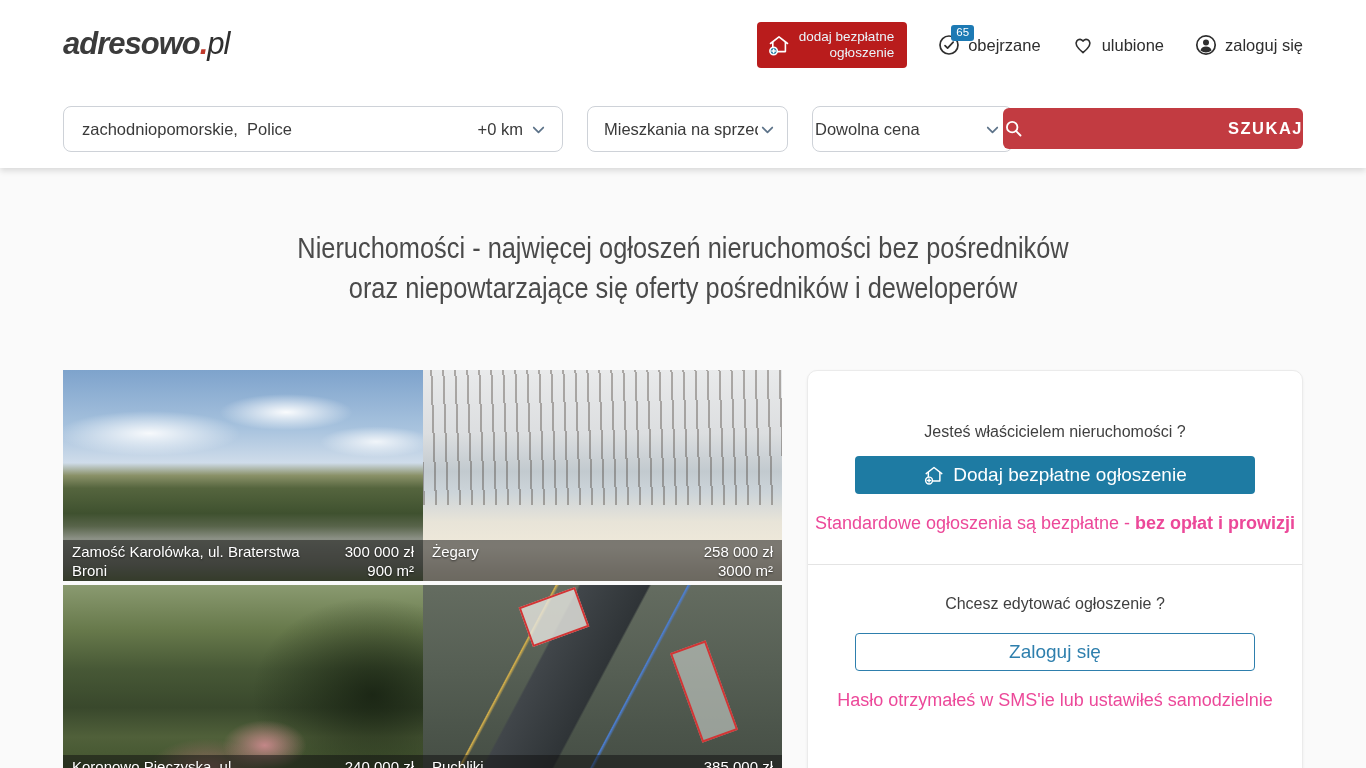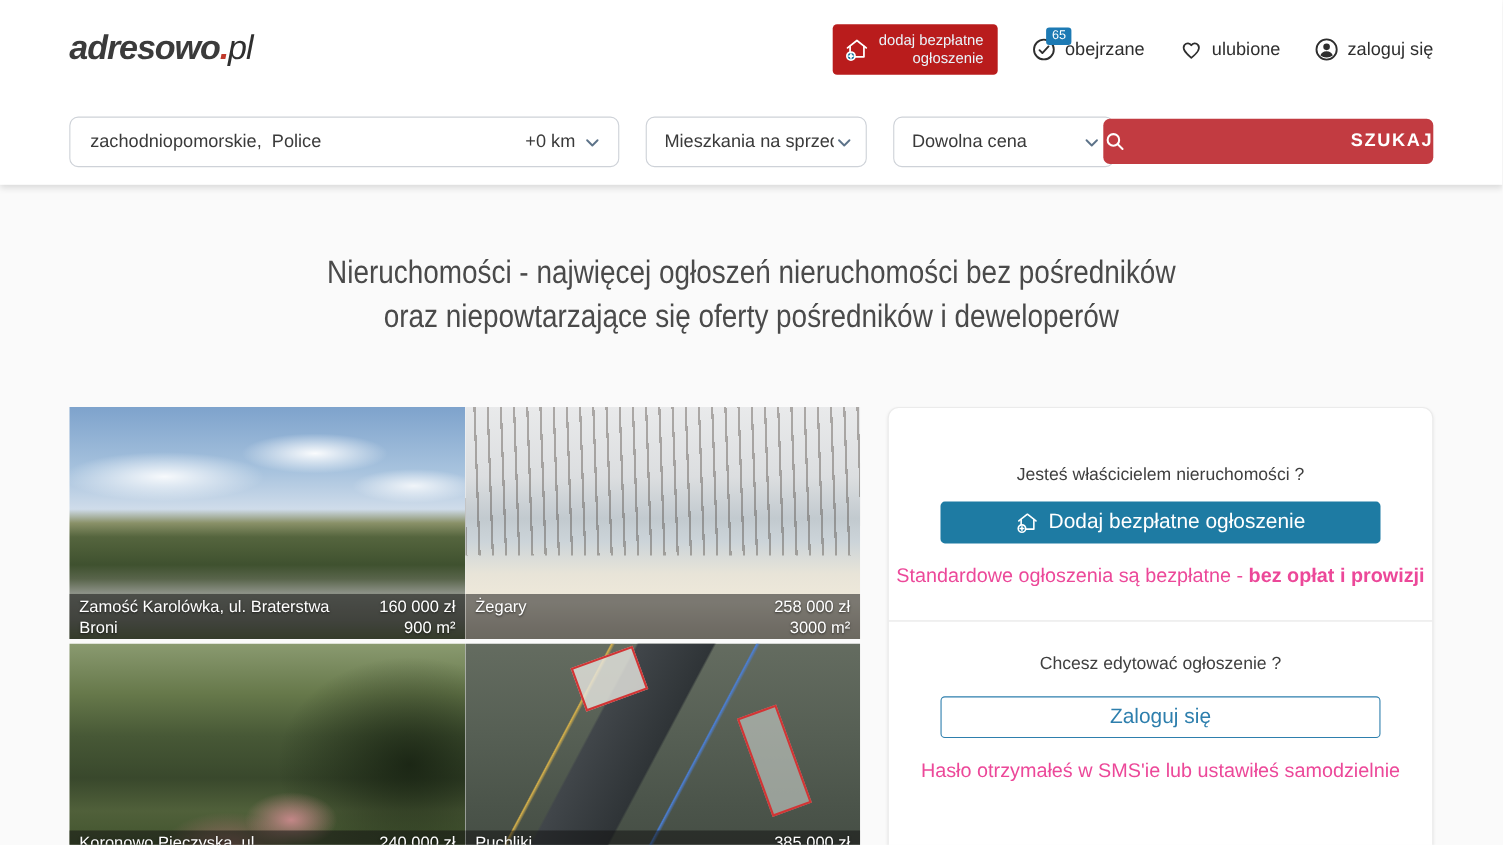--- a/index.html
+++ b/index.html
@@ -27,21 +27,21 @@
 
   
   .search-row { position:absolute; left:0; top:100px; width:1366px; height:60px; }
   .field { position:absolute; height:46px; background:#fff; border:1px solid #ced2d8; border-radius:8px;
            display:flex; align-items:center; color:#3a3a3a; font-size:16.5px; }
   .f-location { left:63px; top:6px; width:500px; padding:0 14px 0 18px; }
   .f-location input { border:none; outline:none; flex:1; font-size:16.5px; color:#3a3a3a;
                       font-family:inherit; background:transparent; }
   .radius { color:#3a3a3a; margin-right:6px; white-space:nowrap; }
   .f-category { left:587px; top:6px; width:201px; padding:0 10px 0 16px; cursor:pointer; }
-  .f-price    { left:812px; top:6px; width:201px; padding:0 10px 0 16px; cursor:pointer; }
+  .f-price    { left:812px; top:6px; width:201px; padding:0 10px 0 2px; cursor:pointer; }
   .sel-text { flex:1; white-space:nowrap; overflow:hidden; }
   .chev { flex:0 0 auto; }
 
   .search-btn { position:absolute; left:1003px; top:8px; width:300px; height:41px; background:#c23b41;
                 border:none; border-radius:6px; color:#fff; font-size:16.5px; font-weight:700;
                 letter-spacing:1.5px; display:flex; align-items:center; justify-content:space-between; gap:8px;
                 cursor:pointer; font-family:inherit; }
 
   
   .headline { position:absolute; left:0; top:228px; width:1366px; text-align:center; color:#4a4a4a;
@@ -204,21 +204,21 @@
   <span>oraz niepowtarzające się oferty pośredników i deweloperów</span>
 </h1>
 
 <div class="listings">
 
   <div class="card">
     <div class="photo ph1"></div>
     <div class="overlay">
       <div class="loc">Zamość Karolówka, ul. Braterstwa Broni</div>
       <div class="pricebox">
-        <div>160 000 zł</div>
+        <div>300 000 zł</div>
         <div>900 m²</div>
       </div>
     </div>
   </div>
 
   <div class="card">
     <div class="photo ph2"></div>
     <div class="overlay">
       <div class="loc">Żegary</div>
       <div class="pricebox">

